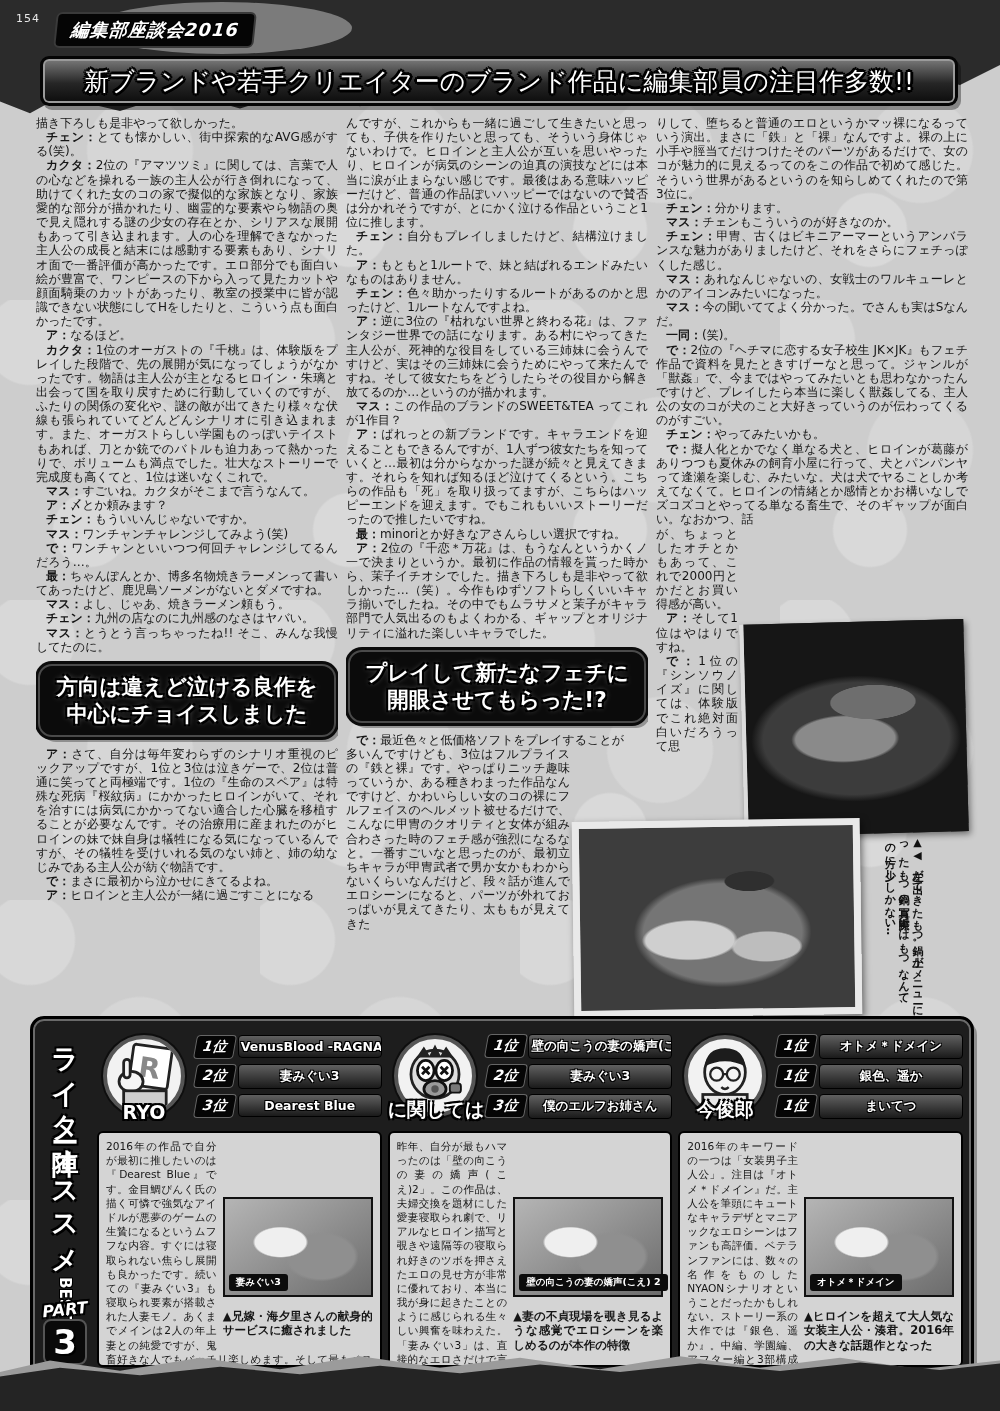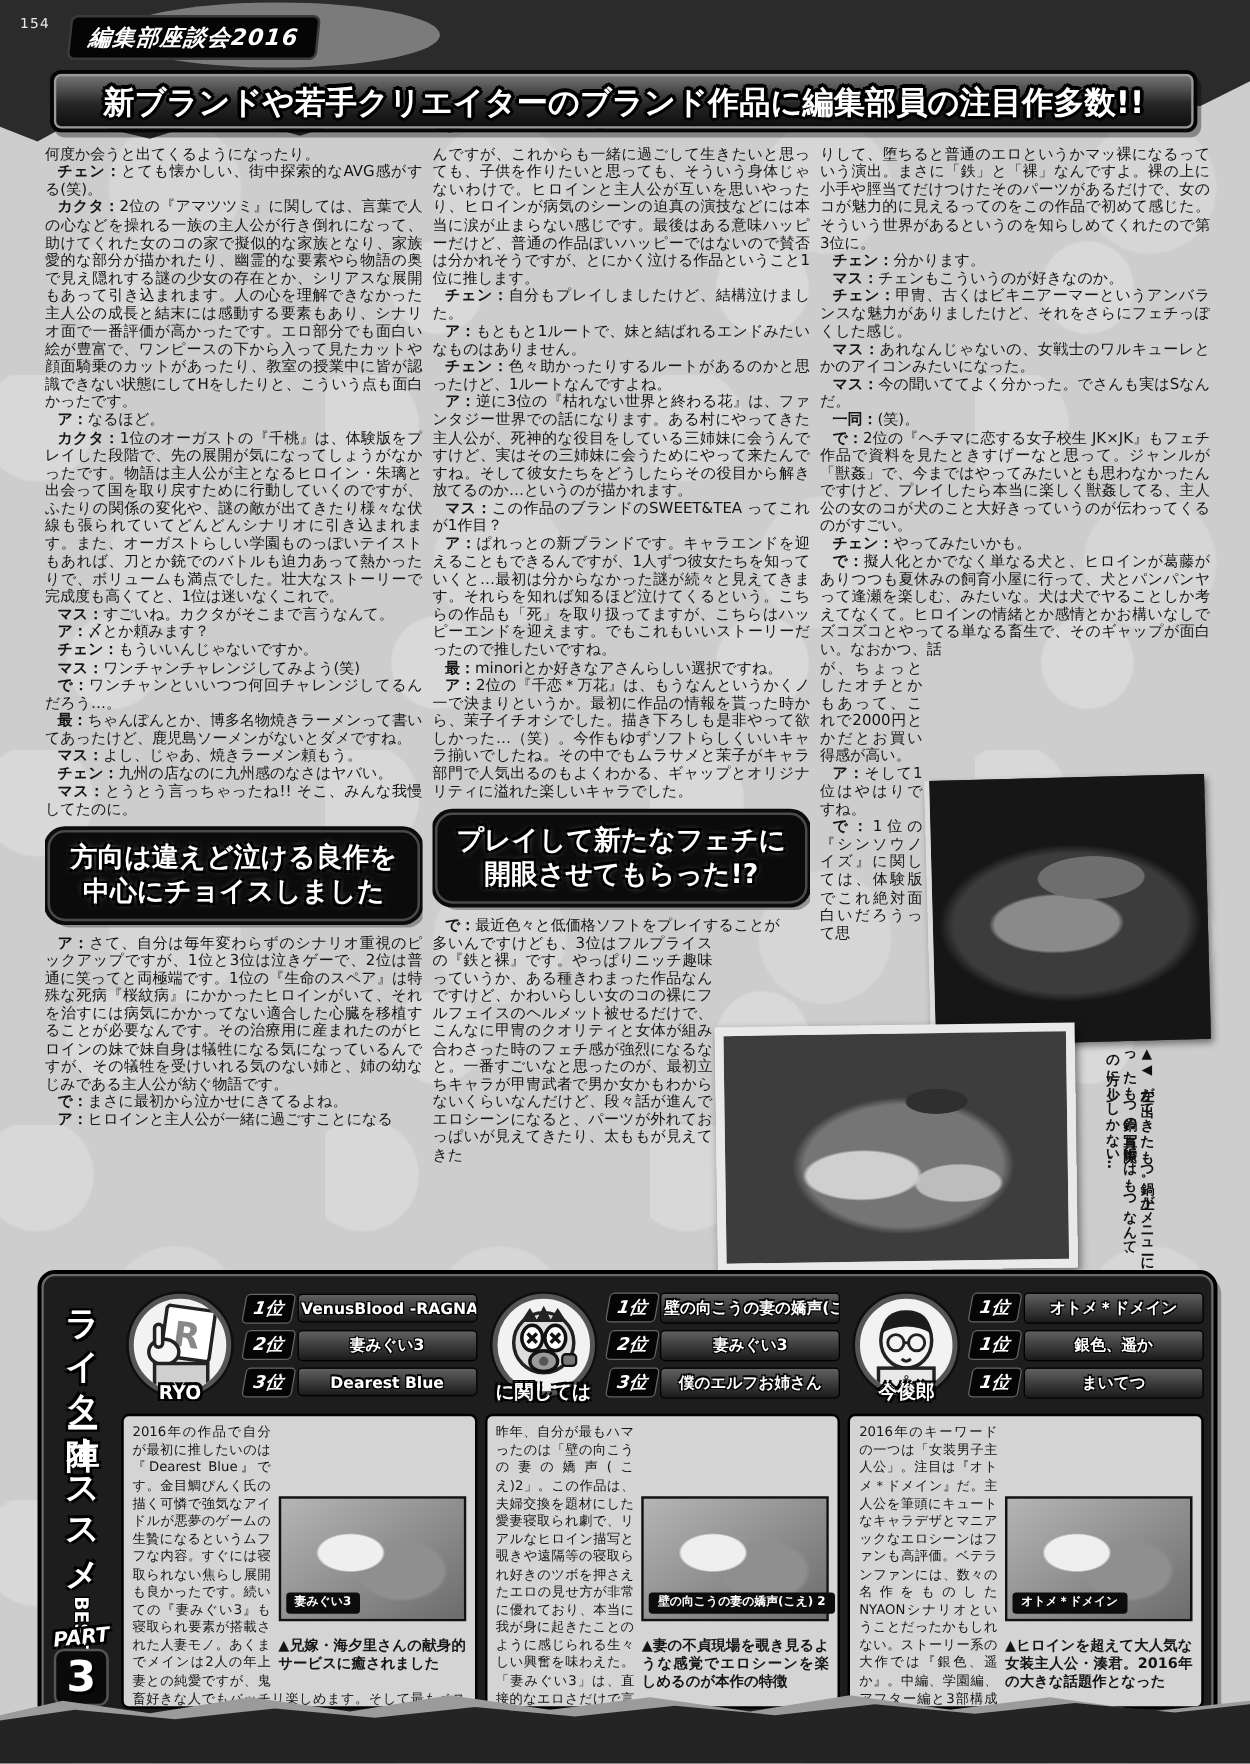--- a/index.html
+++ b/index.html
@@ -29,21 +29,21 @@
   }
   
   .headline{
     position:absolute; left:40px; top:56px; width:918px; height:50px;
     background:linear-gradient(180deg,#7a7a7a 0%,#262626 55%,#0c0c0c 100%);
     border:3px solid #050505; border-radius:9px;
     box-shadow:inset 0 0 0 2px #9a9a9a, 3px 4px 0 rgba(0,0,0,.35);
     display:flex; align-items:center; justify-content:center;
   }
   .headline span{
-    color:#fff; font-weight:bold; font-size:25px; letter-spacing:0px; white-space:nowrap;
+    color:#fff; font-weight:normal; font-size:25px; letter-spacing:0px; white-space:nowrap;
     text-shadow:-2px -2px 0 #000,2px -2px 0 #000,-2px 2px 0 #000,2px 2px 0 #000,0 3px 0 #000,3px 0 0 #000,-3px 0 0 #000,0 -3px 0 #000;
   }
   
   .col{ position:absolute; top:116px; width:302px; height:898px; overflow:hidden;
         font-size:12px; line-height:1.18; text-align:justify; }
   #col1{ left:36px; } #col2{ left:346px; } #col3{ left:656px; width:312px; }
   .para{ margin:0; } .para b{ font-weight:bold;margin-left:10px; }
   .mid-banner{
     margin:10px 2px 10px 2px; padding:8px 4px; background:#0b0b0b; border-radius:14px;
     border:2px solid #4a4a4a; box-shadow:0 0 0 3px #0b0b0b, 4px 5px 0 rgba(0,0,0,.3);
@@ -100,21 +100,21 @@
   .part-badge .pw{ display:block; color:#fff; font-weight:bold; font-style:italic; font-size:16px;
      text-shadow:-2px -2px 0 #000,2px -2px 0 #000,-2px 2px 0 #000,2px 2px 0 #000; transform:rotate(-6deg); }
   .part-badge .pn{ display:block; margin:0 auto; width:44px; height:46px; background:#0a0a0a; border:2px solid #555;
      border-radius:8px; color:#fff; font-weight:bold; font-size:34px; line-height:42px;
      text-shadow:2px 2px 0 #000; }
   .panel{ flex:1; display:flex; flex-direction:column; gap:4px; min-width:0; }
   .panel-head{ height:102px; display:flex; gap:4px; align-items:center; }
   .avatar-wrap{ width:94px; position:relative; flex:none; text-align:center; }
   .avatar{ width:82px; height:82px; border-radius:50%; background:#f2f2f2; border:4px solid #555;
      box-shadow:0 0 0 2px #0e0e0e; margin:0 auto; overflow:hidden; }
-  .writer-name{ position:absolute; left:0; right:0; bottom:-6px; color:#fff; font-weight:bold; font-size:15px;
+  .writer-name{ position:absolute; left:0; right:0; bottom:-6px; color:#fff; font-weight:bold; font-size:19px;
      white-space:nowrap; text-shadow:-2px -2px 0 #000,2px -2px 0 #000,-2px 2px 0 #000,2px 2px 0 #000; }
   .rank-list{ flex:1; display:flex; flex-direction:column; gap:5px; min-width:0; }
   .rank-row{ display:flex; align-items:center; gap:3px; }
   .rank-badge{ flex:none; background:#050505; color:#fff; font-weight:bold; font-style:italic; font-size:14px;
      padding:2px 7px; border-radius:4px; transform:skewX(-10deg);
      text-shadow:1px 1px 0 #000; border:1px solid #666; }
   .rank-title{ flex:1; background:linear-gradient(180deg,#606060,#1a1a1a); border:1px solid #000; border-radius:4px;
      color:#fff; font-weight:bold; font-size:12.5px; text-align:center; padding:3px 2px; white-space:nowrap;
      overflow:hidden; text-shadow:-1px -1px 0 #000,1px -1px 0 #000,-1px 1px 0 #000,1px 1px 0 #000; }
   .panel-body{
@@ -142,21 +142,21 @@
 <div class="torn-top"></div>
 <div class="page-num">154</div>
 <div class="edition-blob"></div>
 <div class="edition-badge">編集部座談会2016</div>
 
 <div class="headline">
   <span>新ブランドや若手クリエイターのブランド作品に編集部員の注目作多数!!</span>
 </div>
 
 <div class="col" id="col1">
-    <p class="para">何度か会うと出てくるようになったり。</p>
+    <p class="para">描き下ろしも是非やって欲しかった。</p>
     <p class="para"><b>チェン：</b>とても懐かしい、街中探索的なAVG感がする(笑)。</p>
     <p class="para"><b>カクタ：</b>2位の『アマツツミ』に関しては、言葉で人の心などを操れる一族の主人公が行き倒れになって、助けてくれた女のコの家で擬似的な家族となり、家族愛的な部分が描かれたり、幽霊的な要素やら物語の奥で見え隠れする謎の少女の存在とか、シリアスな展開もあって引き込まれます。人の心を理解できなかった主人公の成長と結末には感動する要素もあり、シナリオ面で一番評価が高かったです。エロ部分でも面白い絵が豊富で、ワンピースの下から入って見たカットや顔面騎乗のカットがあったり、教室の授業中に皆が認識できない状態にしてHをしたりと、こういう点も面白かったです。</p>
     <p class="para"><b>ア：</b>なるほど。</p>
     <p class="para"><b>カクタ：</b>1位のオーガストの『千桃』は、体験版をプレイした段階で、先の展開が気になってしょうがなかったです。物語は主人公が主となるヒロイン・朱璃と出会って国を取り戻すために行動していくのですが、ふたりの関係の変化や、謎の敵が出てきたり様々な伏線も張られていてどんどんシナリオに引き込まれます。また、オーガストらしい学園ものっぽいテイストもあれば、刀とか銃でのバトルも迫力あって熱かったりで、ボリュームも満点でした。壮大なストーリーで完成度も高くてと、1位は迷いなくこれで。</p>
     <p class="para"><b>マス：</b>すごいね。カクタがそこまで言うなんて。</p>
     <p class="para"><b>ア：</b>〆とか頼みます？</p>
     <p class="para"><b>チェン：</b>もういいんじゃないですか。</p>
     <p class="para"><b>マス：</b>ワンチャンチャレンジしてみよう(笑)</p>
     <p class="para"><b>で：</b>ワンチャンといいつつ何回チャレンジしてるんだろう…。</p>
     <p class="para"><b>最：</b>ちゃんぽんとか、博多名物焼きラーメンって書いてあったけど、鹿児島ソーメンがないとダメですね。</p>

